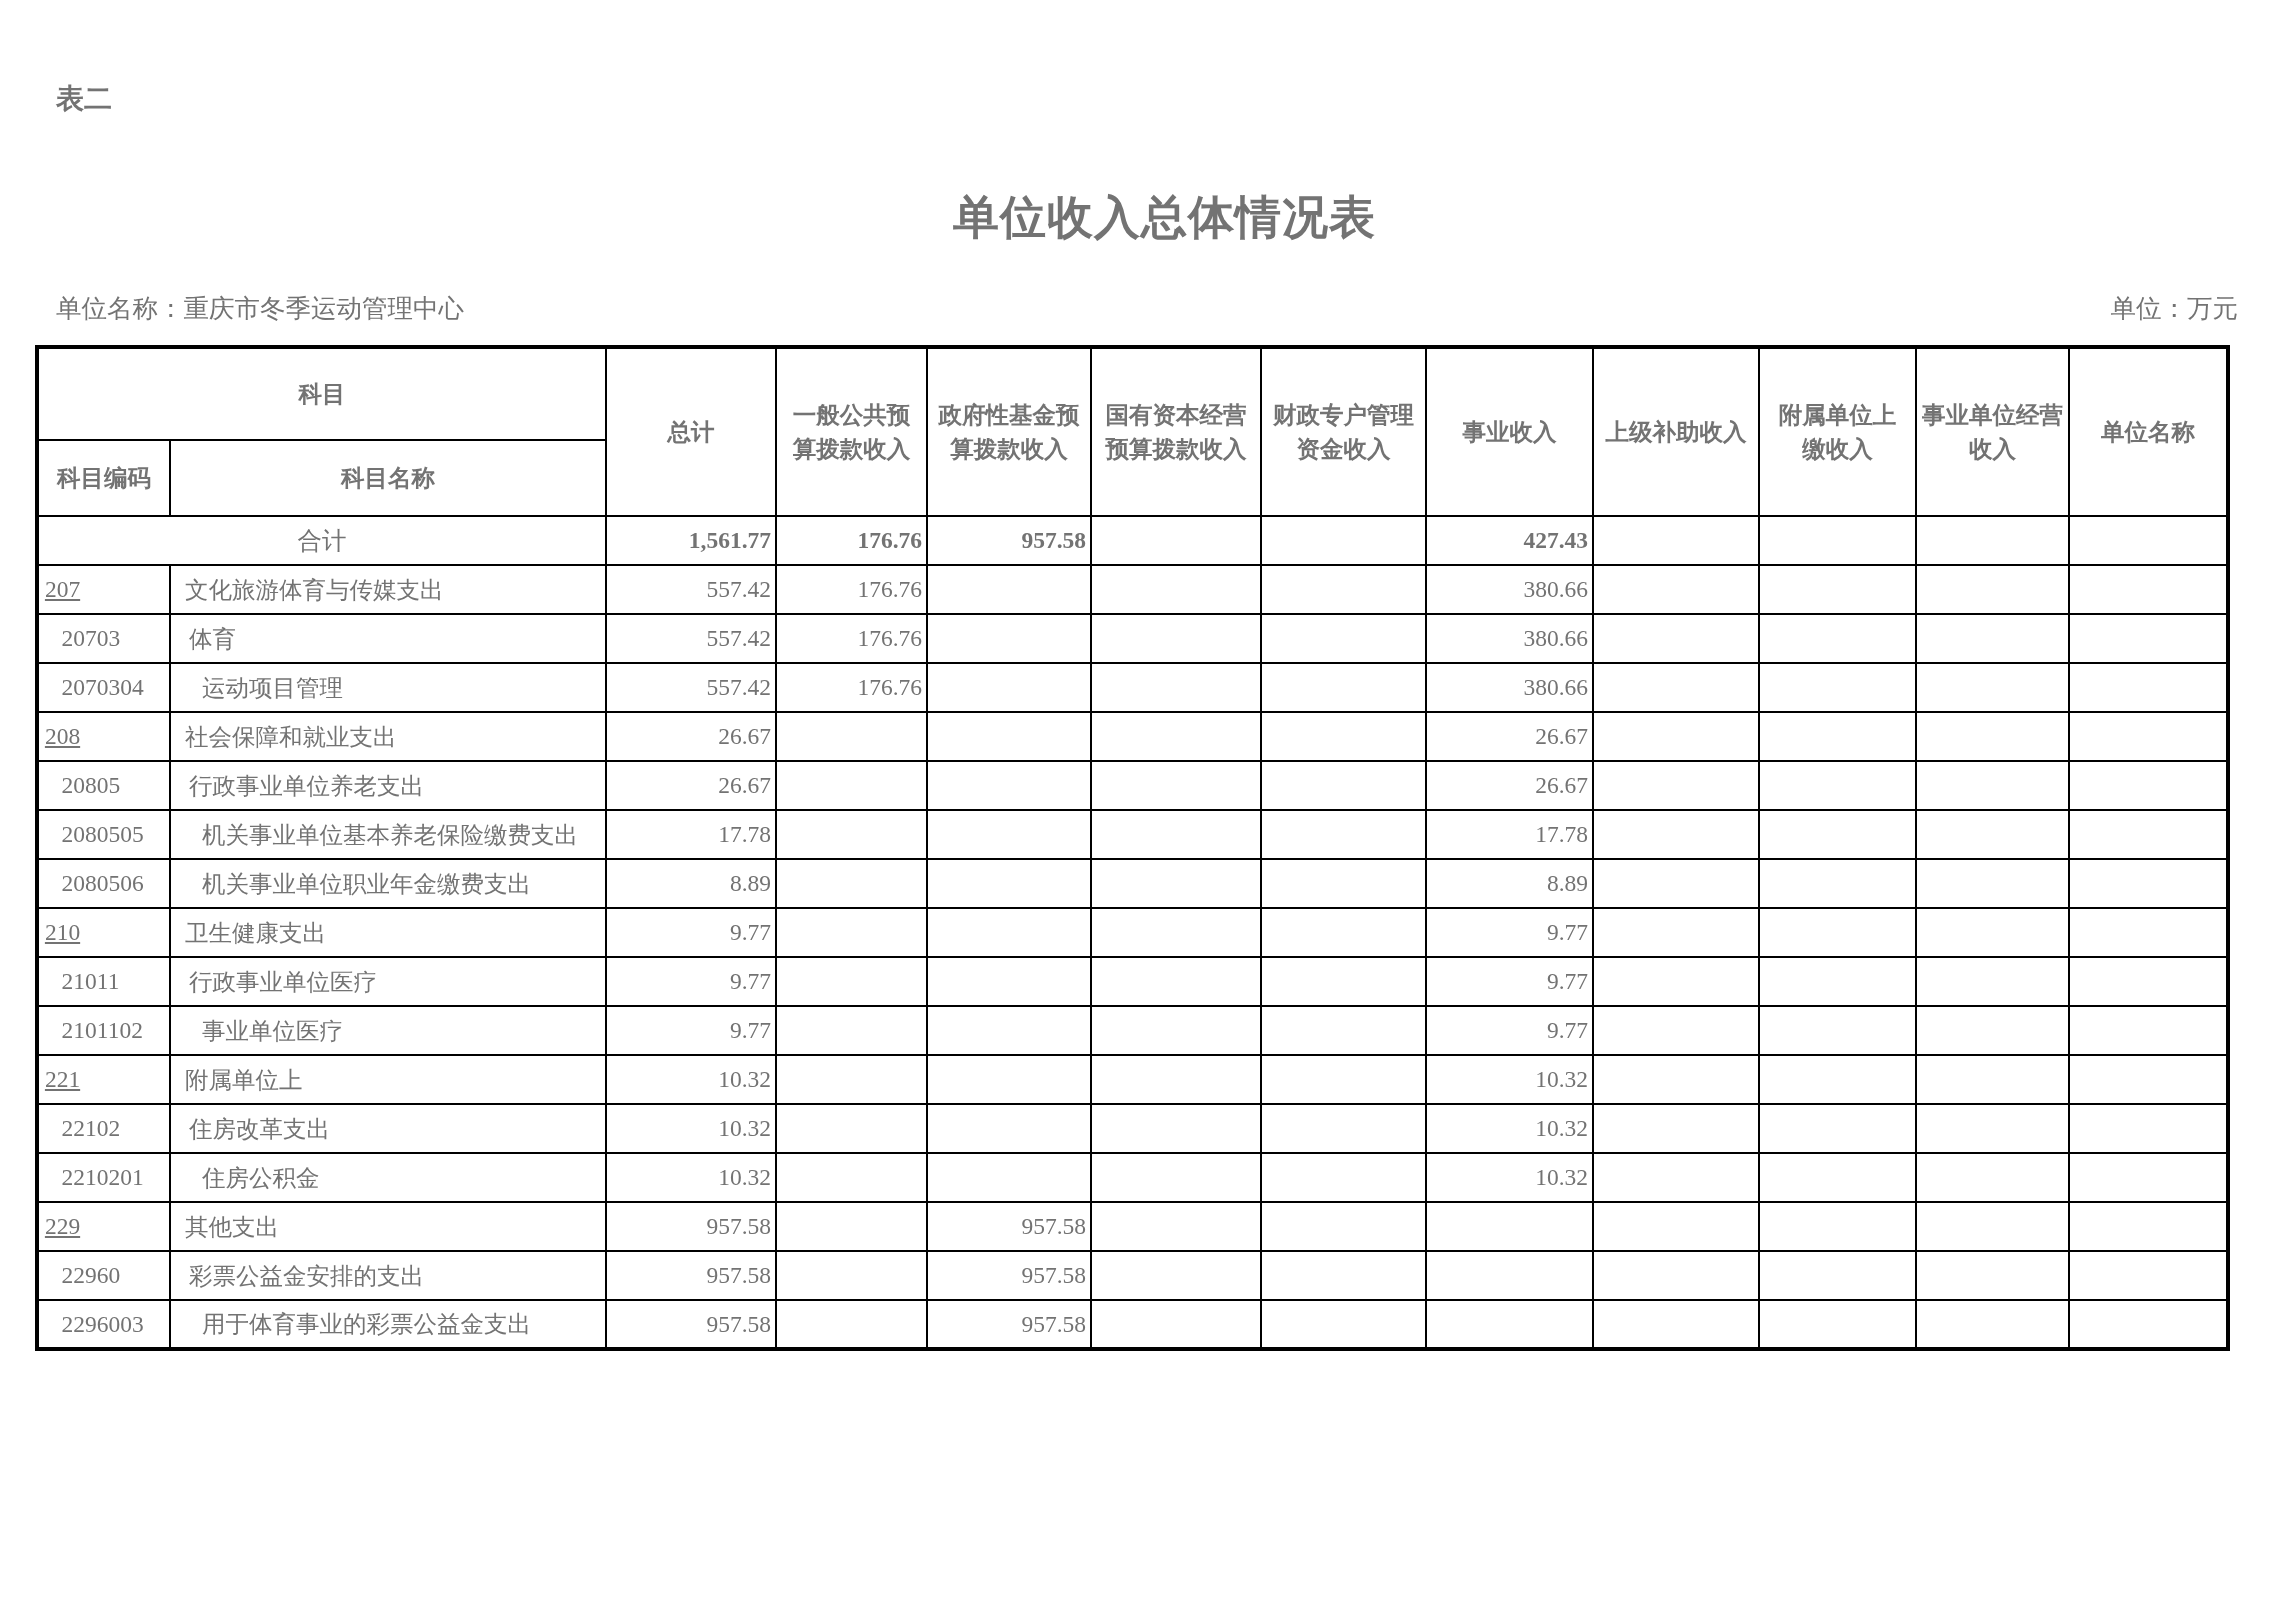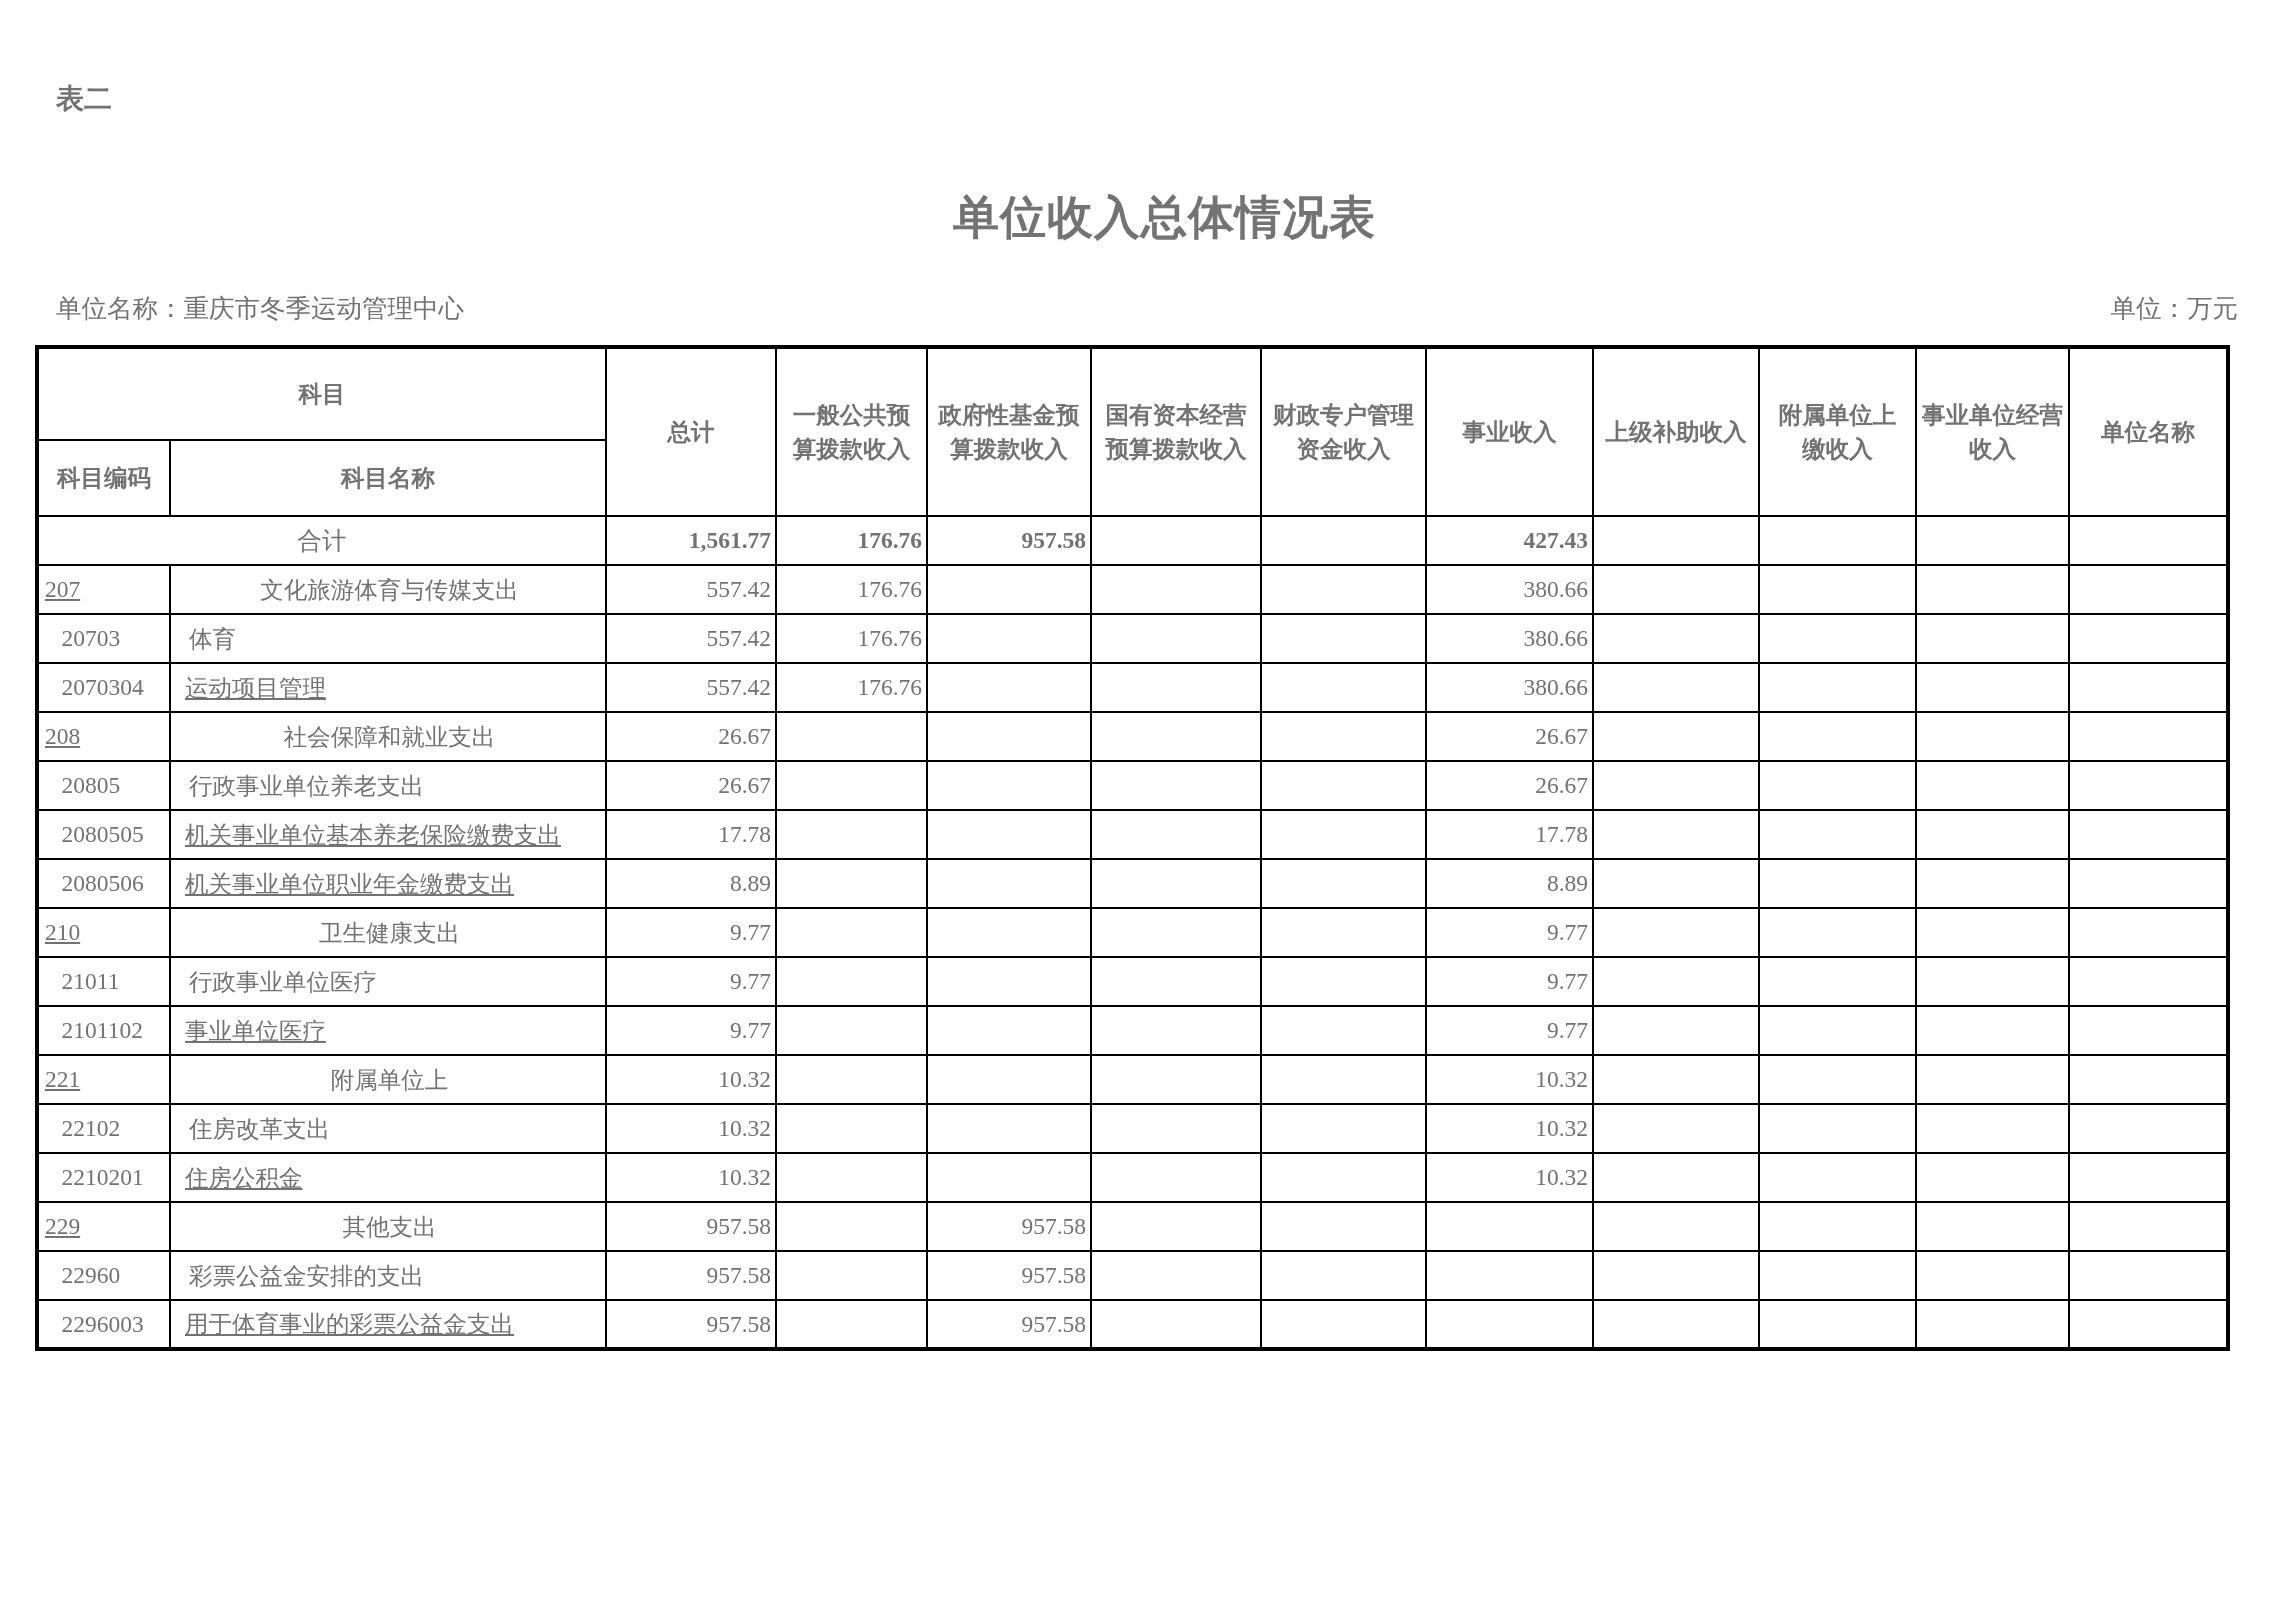--- a/index.html
+++ b/index.html
@@ -80,23 +80,23 @@
   td.num{
     font-size:23.5px;
     text-align:right;
     vertical-align:middle;
     padding-right:6.9px;
     white-space:nowrap;
   }
   tr.lvl1 td.code{padding-left:5.9px;text-decoration:underline;}
   tr.lvl2 td.code{padding-left:22.5px;}
   tr.lvl3 td.code{padding-left:22.5px;}
-  tr.lvl1 td.name{padding-left:7px;text-align:center;}
+  tr.lvl1 td.name{padding-left:14px;}
   tr.lvl2 td.name{padding-left:18px;border-radius:23px;}
-  tr.lvl3 td.name{padding-left:14px;text-decoration:underline;}
+  tr.lvl3 td.name{padding-left:31px;}
 </style>
 </head>
 <body>
 
 <div class="page">
 
   <div class="corner-label">表二</div>
 
   <h1 class="doc-title">单位收入总体情况表</h1>
 

